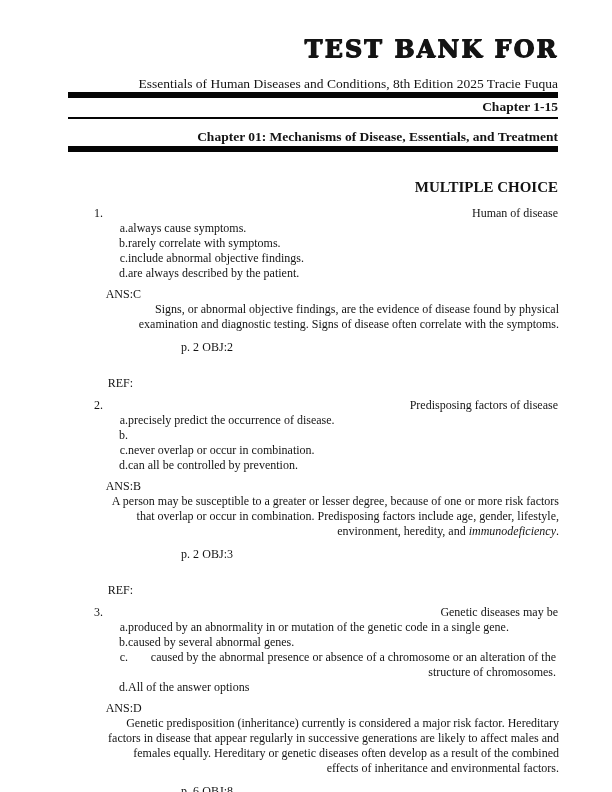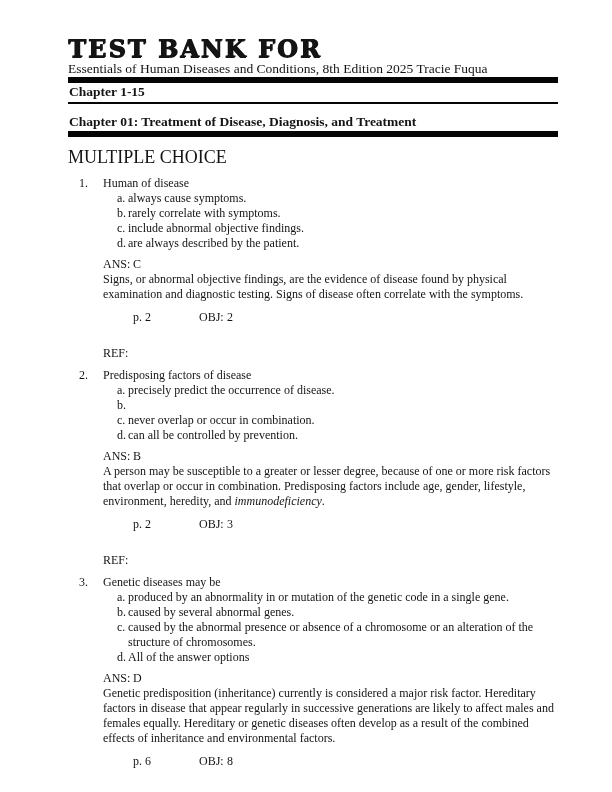--- a/index.html
+++ b/index.html
@@ -8,43 +8,44 @@
     width: 612px; height: 792px;
     font-family: "Liberation Serif", "DejaVu Serif", serif;
     color: var(--ink, #141414);
   }
   .page {
     position: relative;
     width: 612px; height: 792px;
     background: var(--background, #ffffff);
     padding: 38px 54px 8px 68px;
     overflow: hidden;
+    text-align: right;
   }
   
   .title {
     font-family: "DejaVu Serif", serif;
     font-size: 24px; line-height: 22px;
     font-weight: 700; letter-spacing: 2px;
     text-shadow: 1px 0 0 currentColor, 0 0.5px 0 currentColor;
   }
-  .subtitle { font-size: 13.5px; line-height: 16px; margin-top: 1px; }
+  .subtitle { font-size: 13.5px; line-height: 16px; margin-top: 16px; }
   .bar { height: 6px; background: var(--bar, #050505); }
   .chapter-range {
     margin-top: 2px;
     font-size: 13.5px; line-height: 14px; font-weight: bold;
     padding: 0 0 3px 1px;
     border-bottom: 2px solid var(--bar, #050505);
   }
   .chapter-block { margin-top: 11px; }
   .chapter-title {
     font-size: 13.5px; line-height: 14px; font-weight: bold;
     padding-left: 1px; padding-bottom: 2px;
   }
   
-  .section-heading { font-size: 18px; line-height: 14px; font-weight: normal; margin-top: 13px; }
+  .section-heading { font-size: 15px; line-height: 14px; font-weight: bold; margin-top: 28px; }
   .question-list { margin-top: 12px; font-size: 12px; line-height: 15px; }
   .question { margin-bottom: 7px; }
   .q-row { display: flex; }
   .q-num { flex: none; width: 24px; margin-left: 11px; }
   .q-stem { flex: 1; }
   .option-row { display: flex; margin-left: 49px; }
   .opt-letter { flex: none; width: 11px; }
   .opt-text { max-width: 428px; }
   .ans-block { margin-left: 35px; margin-top: 6px; }
   .ans-row { display: flex; }
@@ -59,21 +60,21 @@
 </head>
 <body>
 
 <div class="page">
   <header>
     <div class="title">TEST BANK FOR</div>
     <div class="subtitle">Essentials of Human Diseases and Conditions, 8th Edition 2025 Tracie Fuqua</div>
     <div class="bar"></div>
     <div class="chapter-range">Chapter 1-15</div>
     <div class="chapter-block">
-      <div class="chapter-title">Chapter 01: Treatment of Disease, Diagnosis, and Treatment</div>
+      <div class="chapter-title">Chapter 01: Mechanisms of Disease, Essentials, and Treatment</div>
       <div class="bar"></div>
     </div>
   </header>
 
   <main>
     <div class="section-heading">MULTIPLE CHOICE</div>
     <div class="question-list" id="questions">
         <div class="question">
           <div class="q-row">
             <span class="q-num">1.</span>

